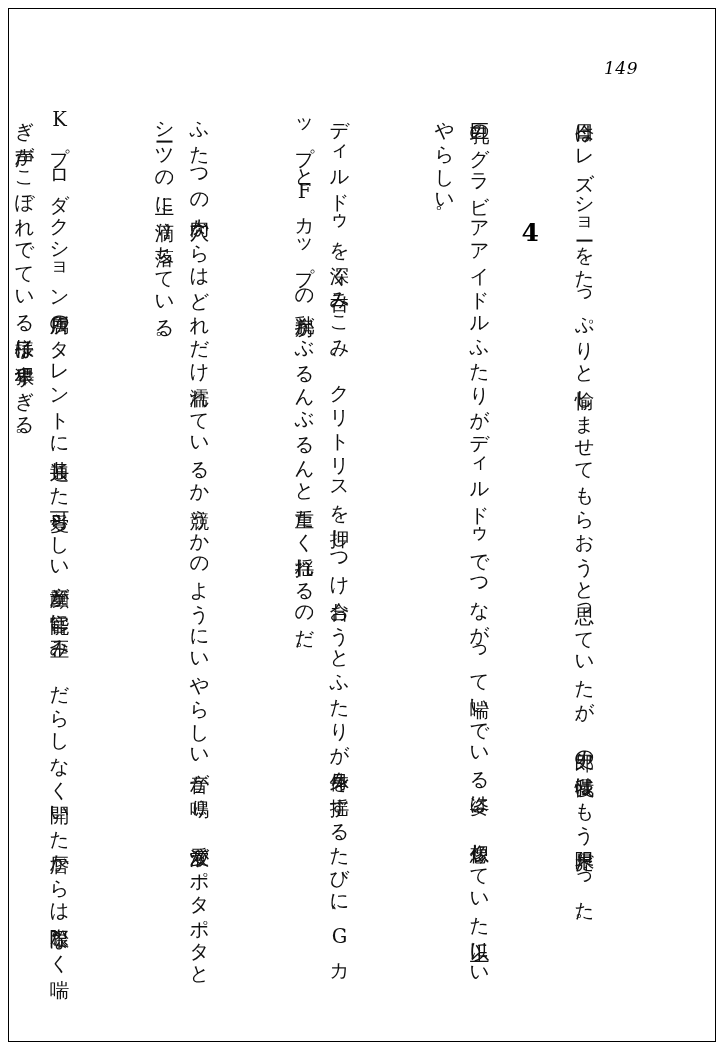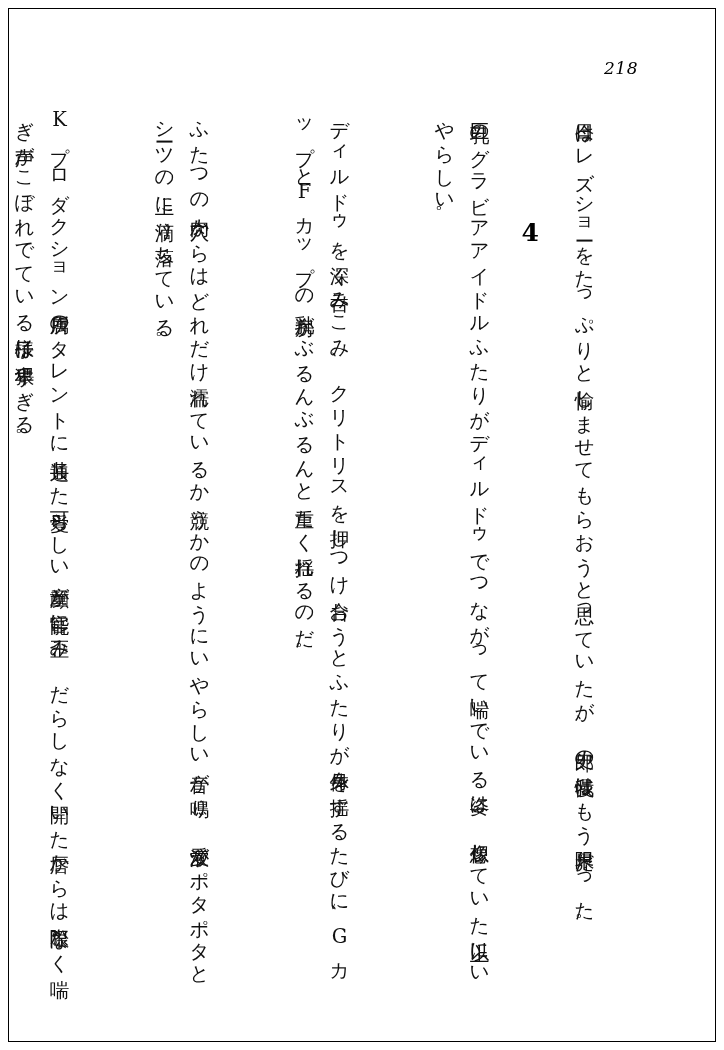--- a/index.html
+++ b/index.html
@@ -77,21 +77,21 @@
     text-indent: 0;
   }
 </style>
 </head>
 <body>
 
 <div class="page">
 
   <div class="page-frame"></div>
 
-  <div class="page-number">218</div>
+  <div class="page-number">149</div>
 
   <div class="chapter-number">4</div>
 
   <div class="body-text">
     <p class="para-indent">今日はレズショーをたっぷりと愉しませてもらおうと思っていたが、史郎の我慢はもう限界だった。</p>
     <p class="para-indent">巨乳のグラビアアイドルふたりがディルドゥでつながって喘いでいる姿は、想像していた以上にいやらしい。</p>
     <p class="para-indent">ディルドゥを深く呑みこみ、クリトリスを押しつけ合おうとふたりが身体を揺するたびに、GカップとFカップの乳房がぶるんぶるんと重たく揺れるのだ。</p>
     <p class="para-indent">ふたつの肉穴からはどれだけ濡れているか競うかのようにいやらしい音が鳴り、愛液がポタポタとシーツの上に滴り落ちている。</p>
     <p class="para-indent">Kプロダクション所属のタレントに共通した可愛らしい童顔が官能に歪み、だらしなく開いた唇からは際限なく喘ぎ声がこぼれでている様子は卑猥すぎる。</p>
     

